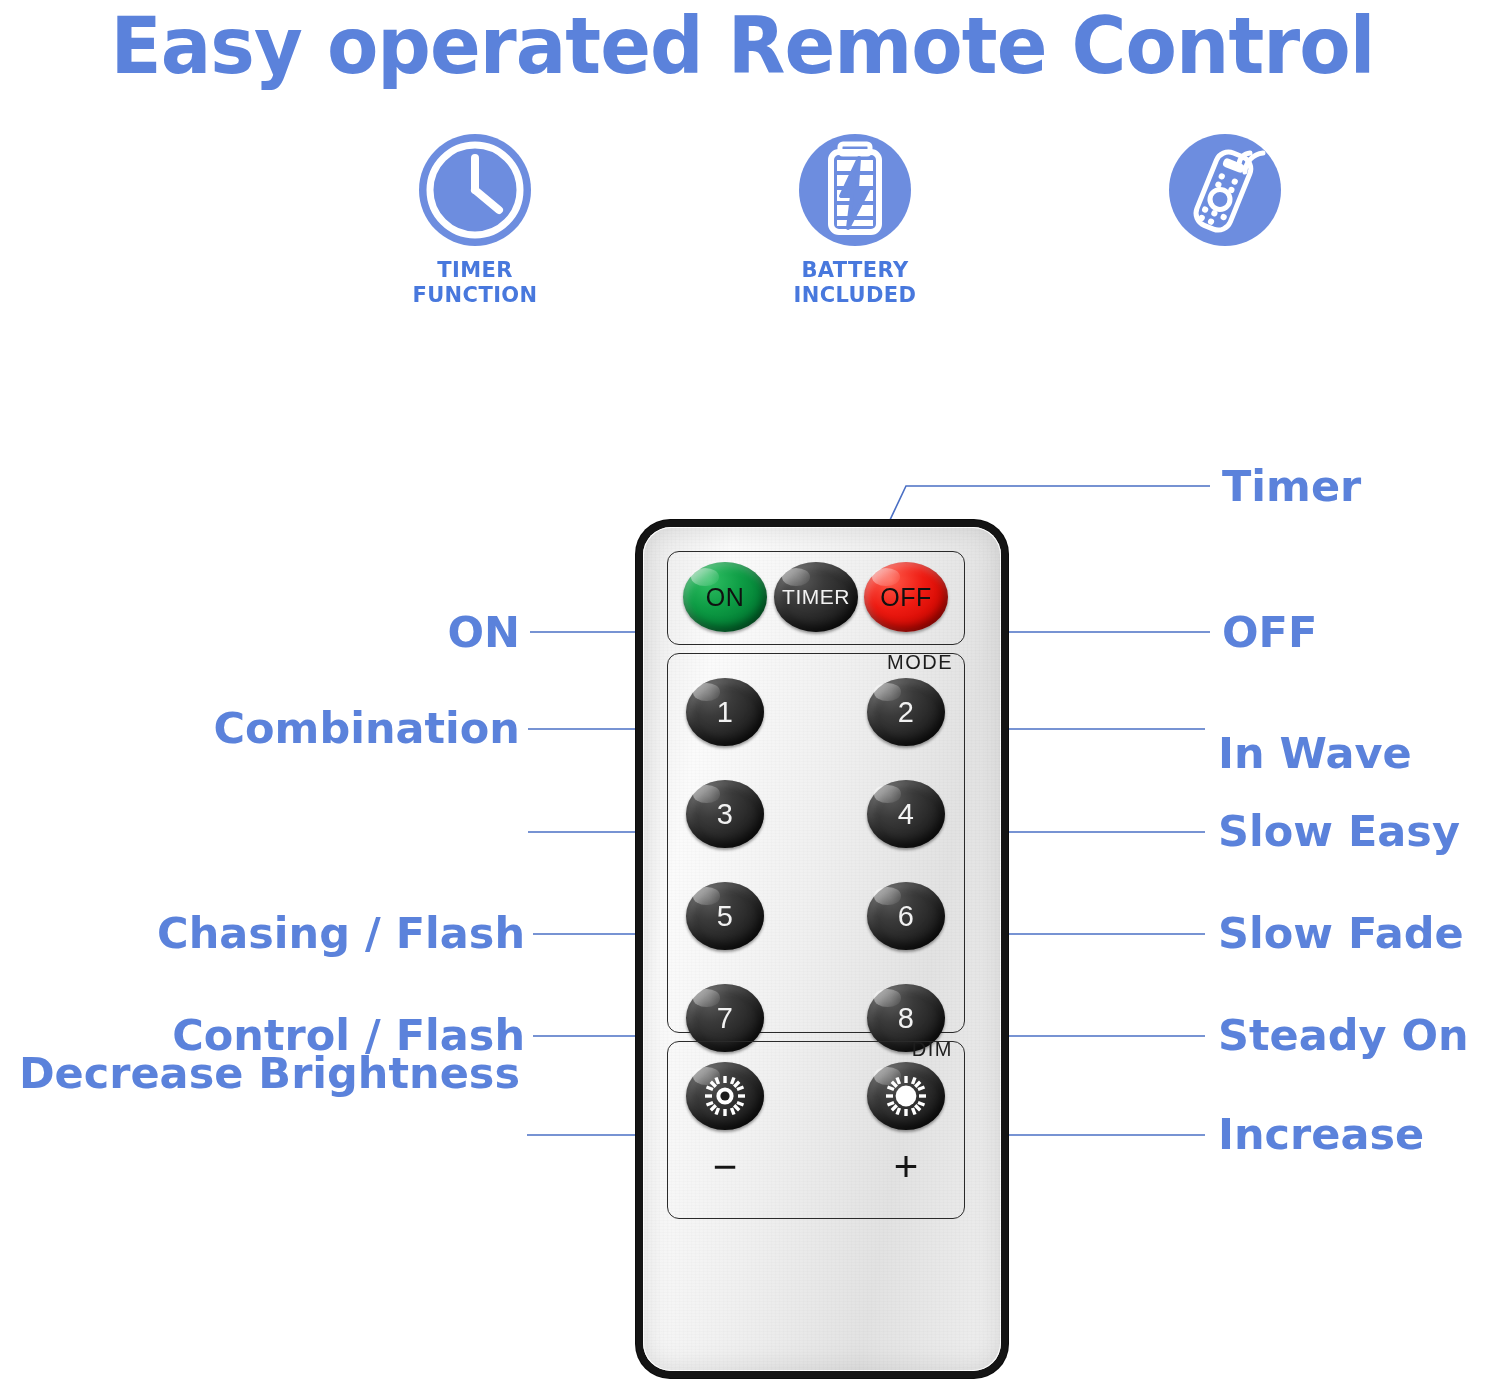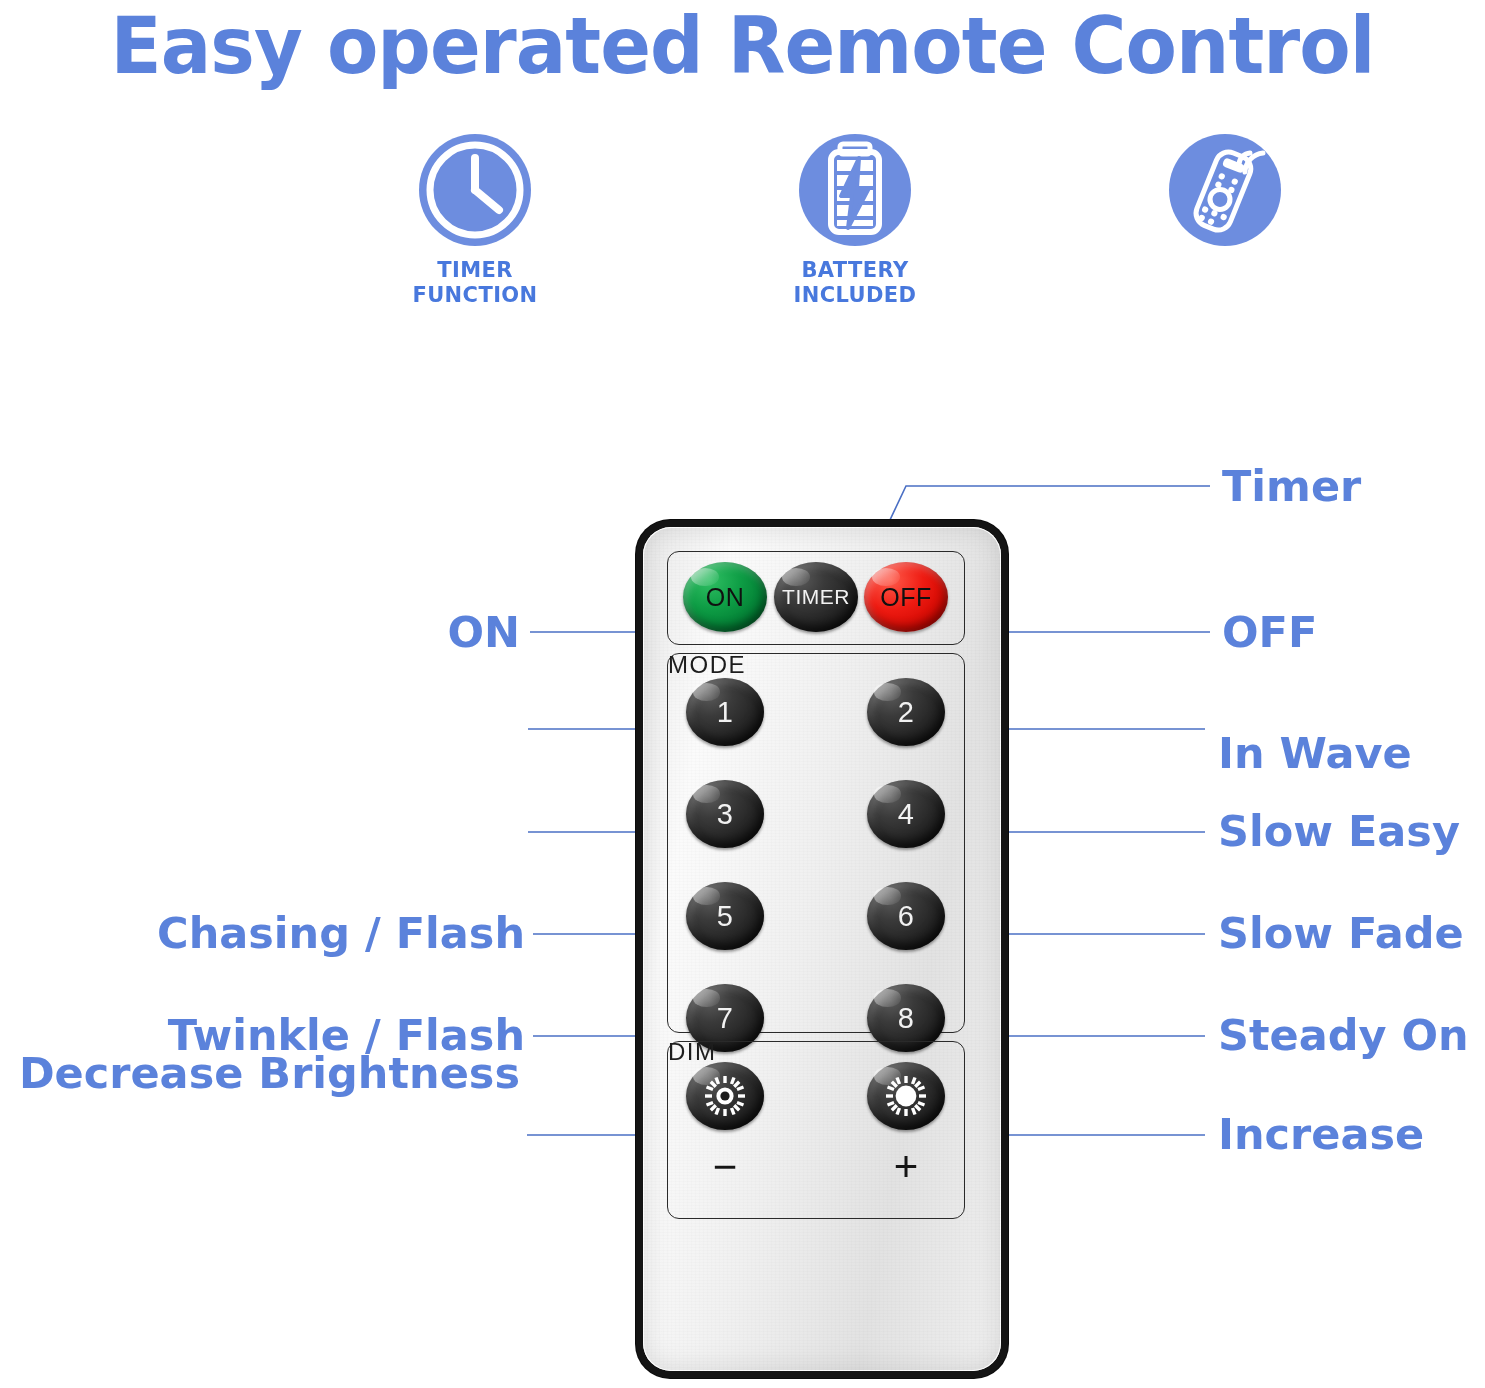--- a/index.html
+++ b/index.html
@@ -60,23 +60,23 @@
   }
 
   .panel{
     position:absolute;border:1.6px solid #2a2a2a;border-radius:12px;
   }
   .panel-power{left:24px;top:24px;width:296px;height:92px;}
   .panel-mode {left:24px;top:126px;width:296px;height:378px;}
   .panel-dim  {left:24px;top:514px;width:296px;height:176px;}
 
   .panel-cap{
-    position:absolute;left:0;right:0;text-align:left;
+    position:absolute;left:0;right:11px;text-align:right;
     font-family:"Liberation Sans",sans-serif;
-    font-weight:400;font-size:24px;letter-spacing:1.5px;color:#1d1d1d;
+    font-weight:400;font-size:20px;letter-spacing:1.5px;color:#1d1d1d;
   }
   .cap-mode{top:-3px;}
   .cap-dim {top:-4px;}
 
   
   .btn{
     position:absolute;border-radius:50%;
     display:flex;align-items:center;justify-content:center;
   }
   .btn-lbl{
@@ -338,22 +338,23 @@
 
     </div>
   </div>
 
   <div class="callout right" style="left:1222px;top:463px;">Timer</div>
 
   <div class="callout left" style="left:220px;top:609px;width:300px;">ON</div>
 
   <div class="callout right" style="left:1222px;top:609px;">OFF</div>
 
+  <div class="callout left" style="left:120px;top:705px;width:400px;">Combination</div>
   <div class="callout left" style="left:100px;top:910px;width:425px;">Chasing / Flash</div>
-  <div class="callout left" style="left:100px;top:1012px;width:425px;">Twinkle / Flash</div>
+  <div class="callout left" style="left:100px;top:1012px;width:425px;">Control / Flash</div>
   <div class="callout left" style="left:8px;top:1050px;width:512px;">Decrease Brightness</div>
 
   <div class="callout right" style="left:1218px;top:730px;">In Wave</div>
   <div class="callout right" style="left:1218px;top:808px;">Slow Easy</div>
   <div class="callout right" style="left:1218px;top:1012px;">Steady On</div>
   <div class="callout right" style="left:1218px;top:910px;">Slow Fade</div>
   <div class="callout right" style="left:1218px;top:1111px;">Increase</div>
 
 </div>
 

